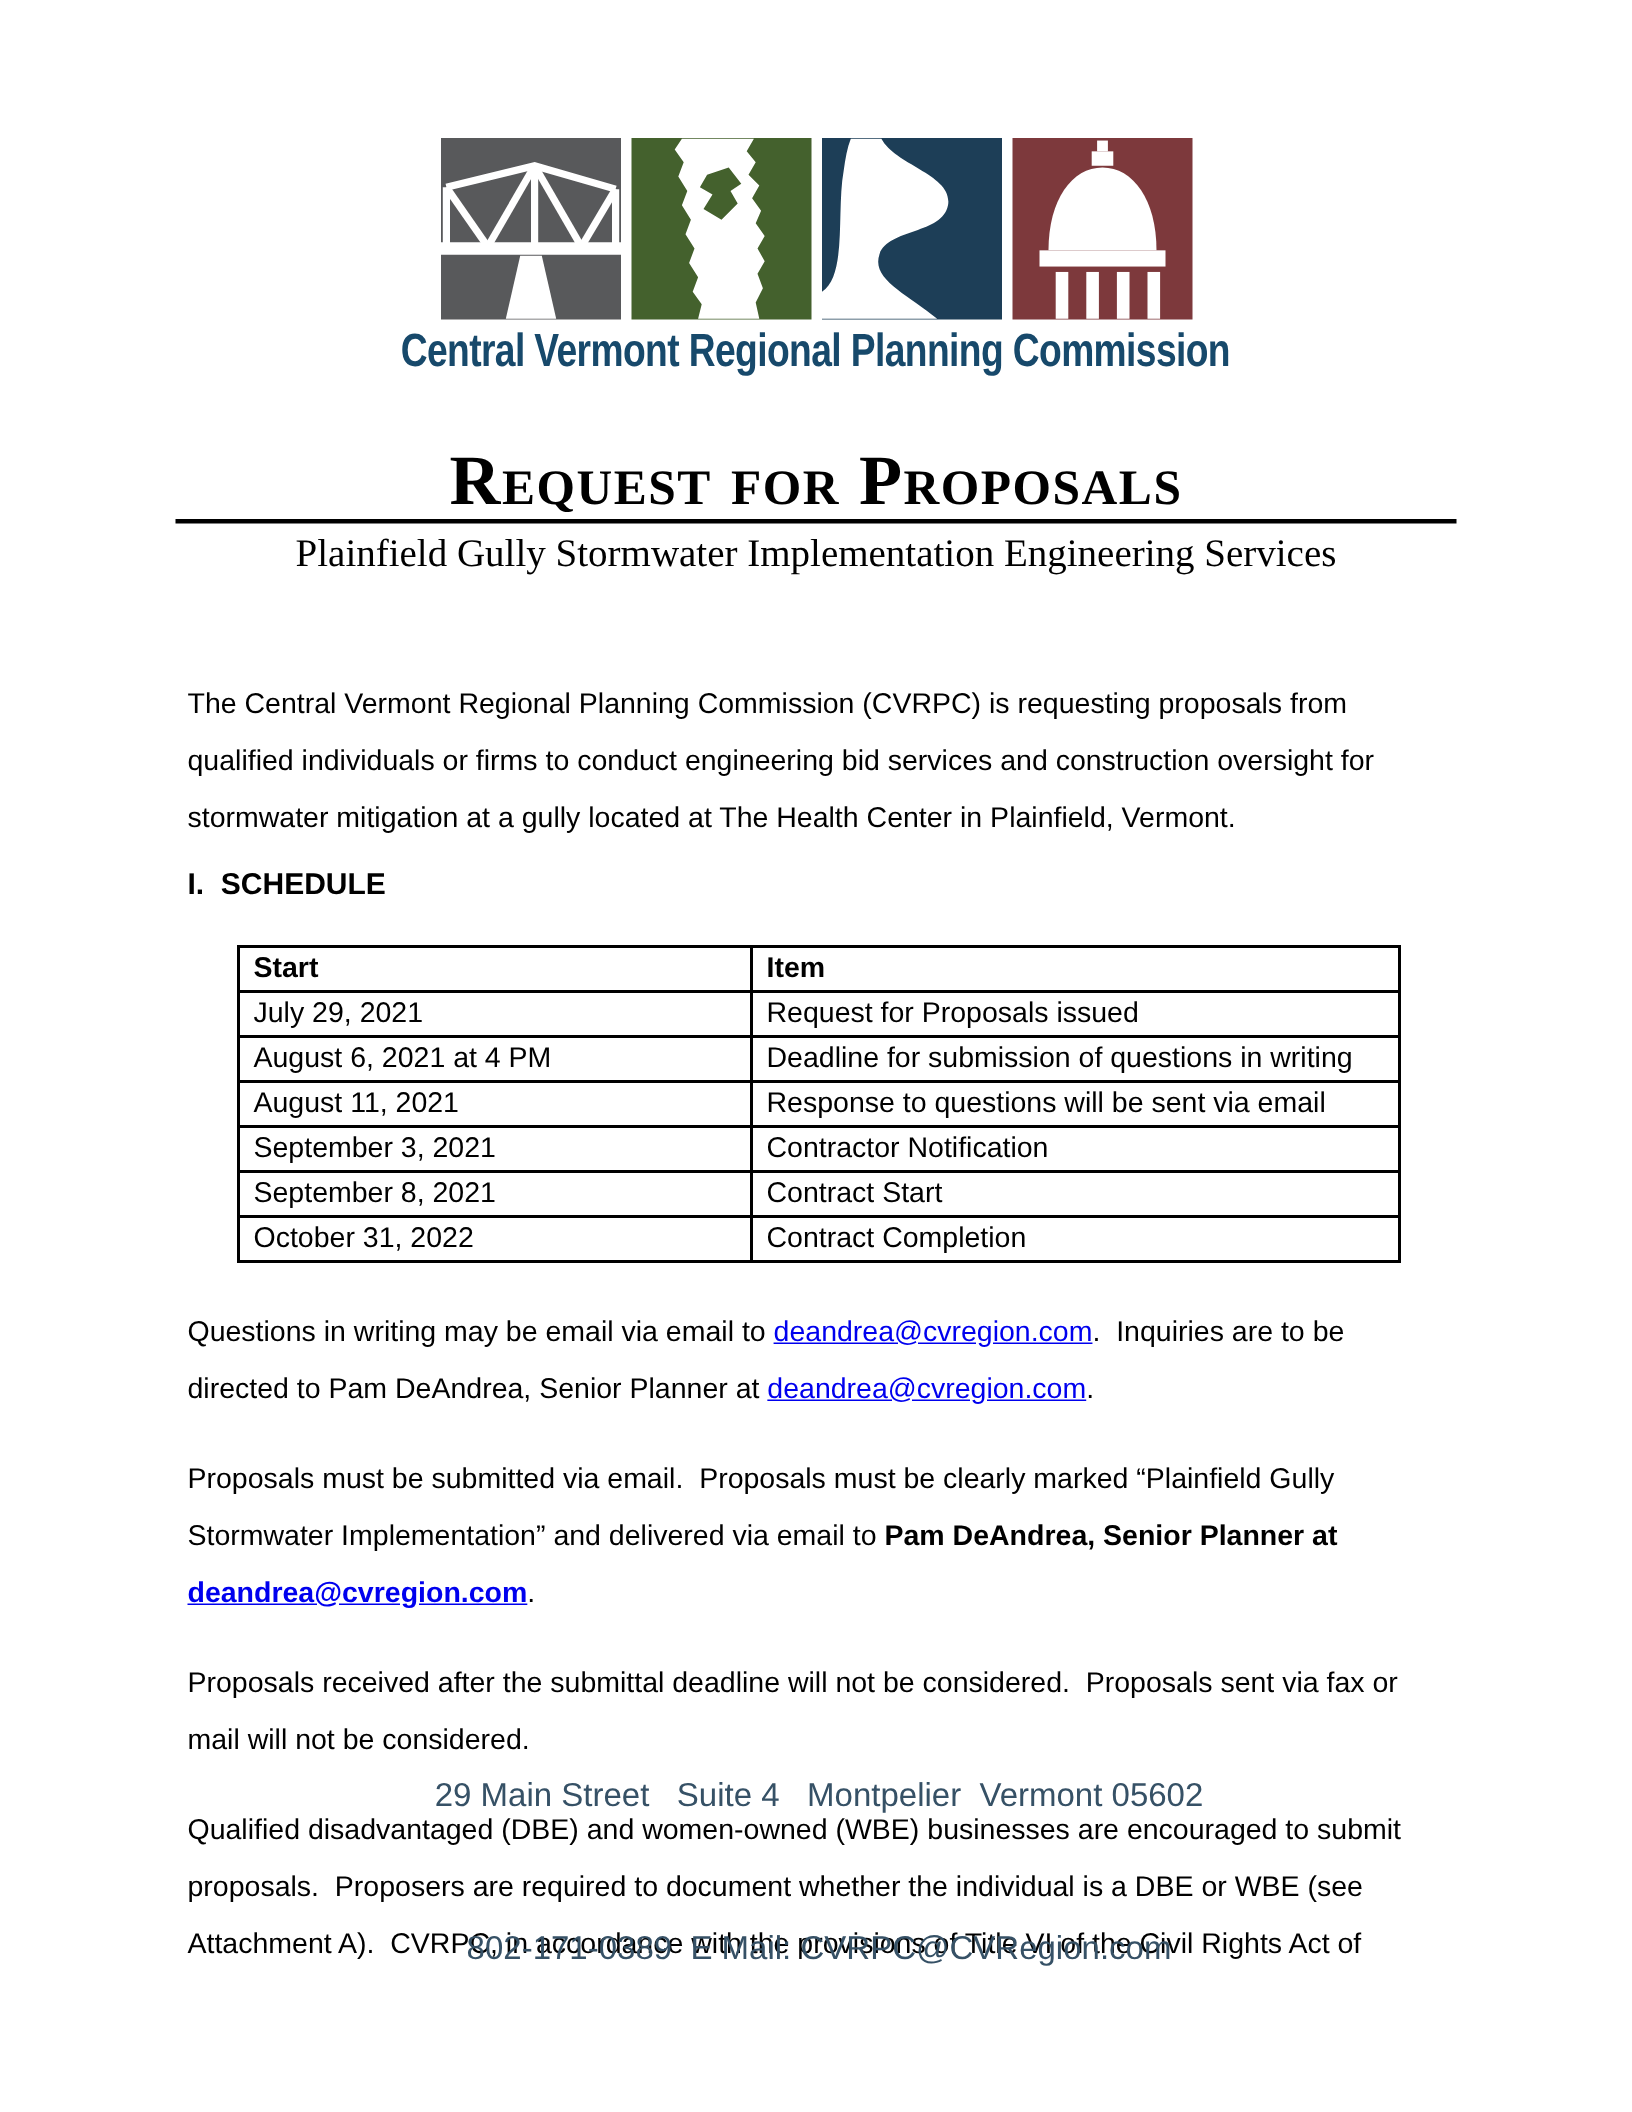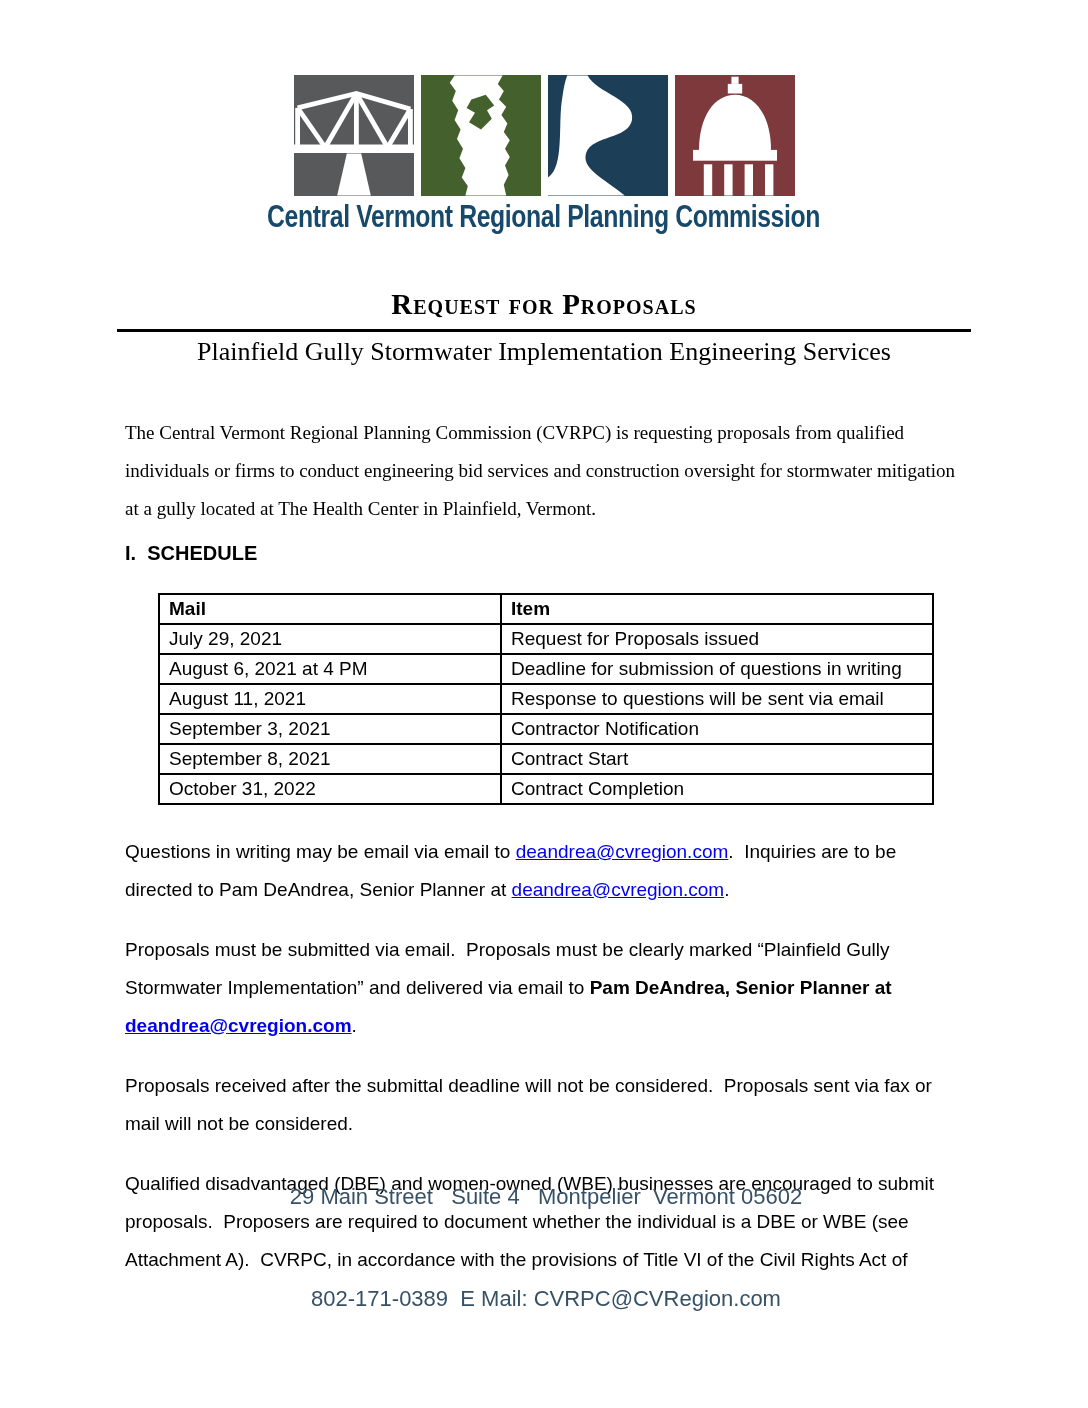--- a/index.html
+++ b/index.html
@@ -5,51 +5,51 @@
   :root{
     --tile_gray:#58595b; --tile_green:#44612d; --tile_navy:#1d3e57; --tile_maroon:#7d393c;
     --logo_text:#17496b; --footer_text:#365166; --link_blue:#0000ee; --ink:#000000;
   }
   *{box-sizing:border-box;}
   html,body{margin:0;padding:0;}
   body{
     width:1088px;height:1408px;background:#ffffff;overflow:hidden;
     font-family:"Liberation Sans",sans-serif;color:var(--ink);
   }
-  .page{position:relative;width:100%;height:100%;padding:0 125px;}
+  .page{position:relative;width:100%;height:100%;padding:17px 125px;}
 
   
   .logo-block{padding-top:75px;text-align:center;}
   .tiles{display:flex;justify-content:center;gap:7px;}
   .tile{width:120px;height:121px;flex:0 0 auto;}
   .tile svg{display:block;width:100%;height:100%;}
   .tile-gray{background:var(--tile_gray);}
   .tile-green{background:var(--tile_green);color:var(--tile_green);}
   .tile-navy{background:var(--tile_navy);}
   .tile-maroon{background:var(--tile_maroon);}
   .org-name{
     margin-top:3px;color:var(--logo_text);font-weight:bold;font-size:31px;
     letter-spacing:-0.5px;white-space:nowrap;display:inline-block;
     transform:scaleX(0.8);transform-origin:center;
   }
 
   
   .title{
     margin:48px 0 0;font-family:"Liberation Serif",serif;font-weight:600;
-    font-variant:small-caps;font-size:29px;line-height:42px;text-align:center;letter-spacing:1px;
+    font-variant:small-caps;font-size:47px;line-height:42px;text-align:center;letter-spacing:1px;
   }
   .title-rule{border:none;border-top:3px solid #000;margin:4px -8px 0;}
   .subtitle{
     margin:3px 0 0;font-family:"Liberation Serif",serif;font-weight:normal;
     font-size:26px;line-height:33px;text-align:center;
   }
 
   
   .body-text{font-size:19px;line-height:38px;margin:22px 0 0;white-space:pre-wrap;}
-  .intro{margin-top:46px;font-family:Liberation Serif, serif;}
+  .intro{margin-top:66px;}
   .section-heading{font-size:20px;font-weight:bold;margin:14px 0 0;white-space:pre-wrap;}
   a.email-link{color:var(--link_blue);text-decoration:underline;cursor:pointer;}
   .bold{font-weight:bold;}
 
   
   .schedule-table{
     border-collapse:collapse;margin:28px 0 0 33px;width:774px;table-layout:fixed;
   }
   .schedule-table th,.schedule-table td{
     border:2px solid #000;padding:0 9px;height:30px;font-size:19px;text-align:left;
@@ -125,21 +125,21 @@
 
   <h3 class="section-heading">I.  SCHEDULE</h3>
 
   <table class="schedule-table">
     <colgroup>
         <col class="col-date">
         <col class="col-item">
       </colgroup>
     <thead>
       <tr>
-        <th>Mail</th>
+        <th>Start</th>
         <th>Item</th>
       </tr>
     </thead>
     <tbody>
       <tr>
         <td>July 29, 2021</td>
         <td>Request for Proposals issued</td>
       </tr>
       <tr>
         <td>August 6, 2021 at 4 PM</td>

